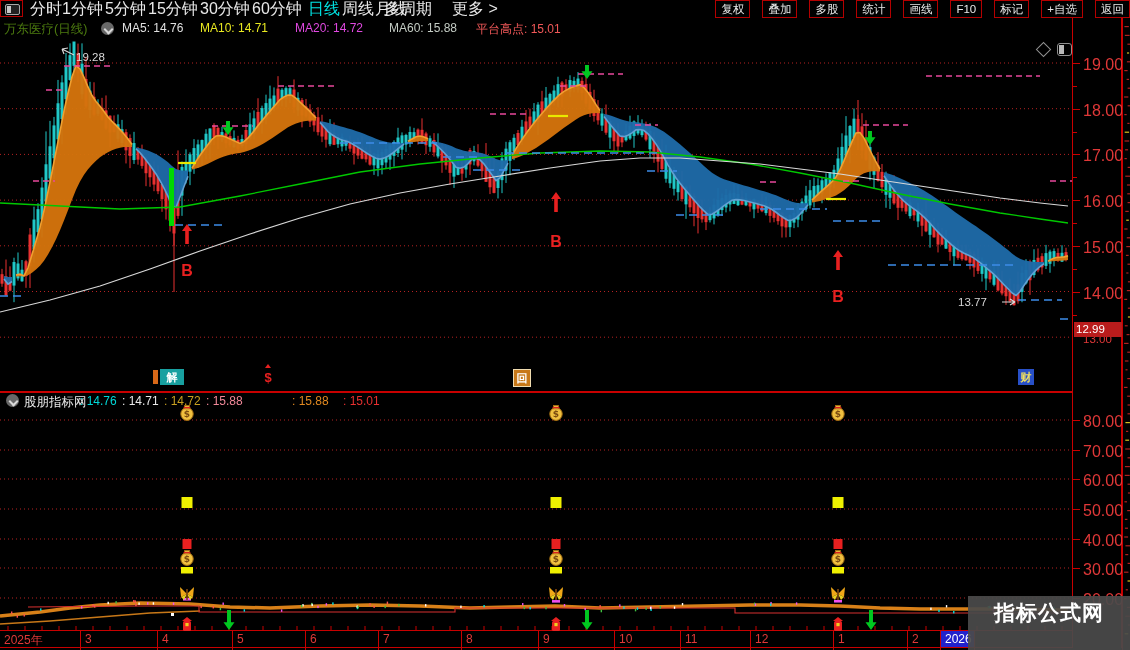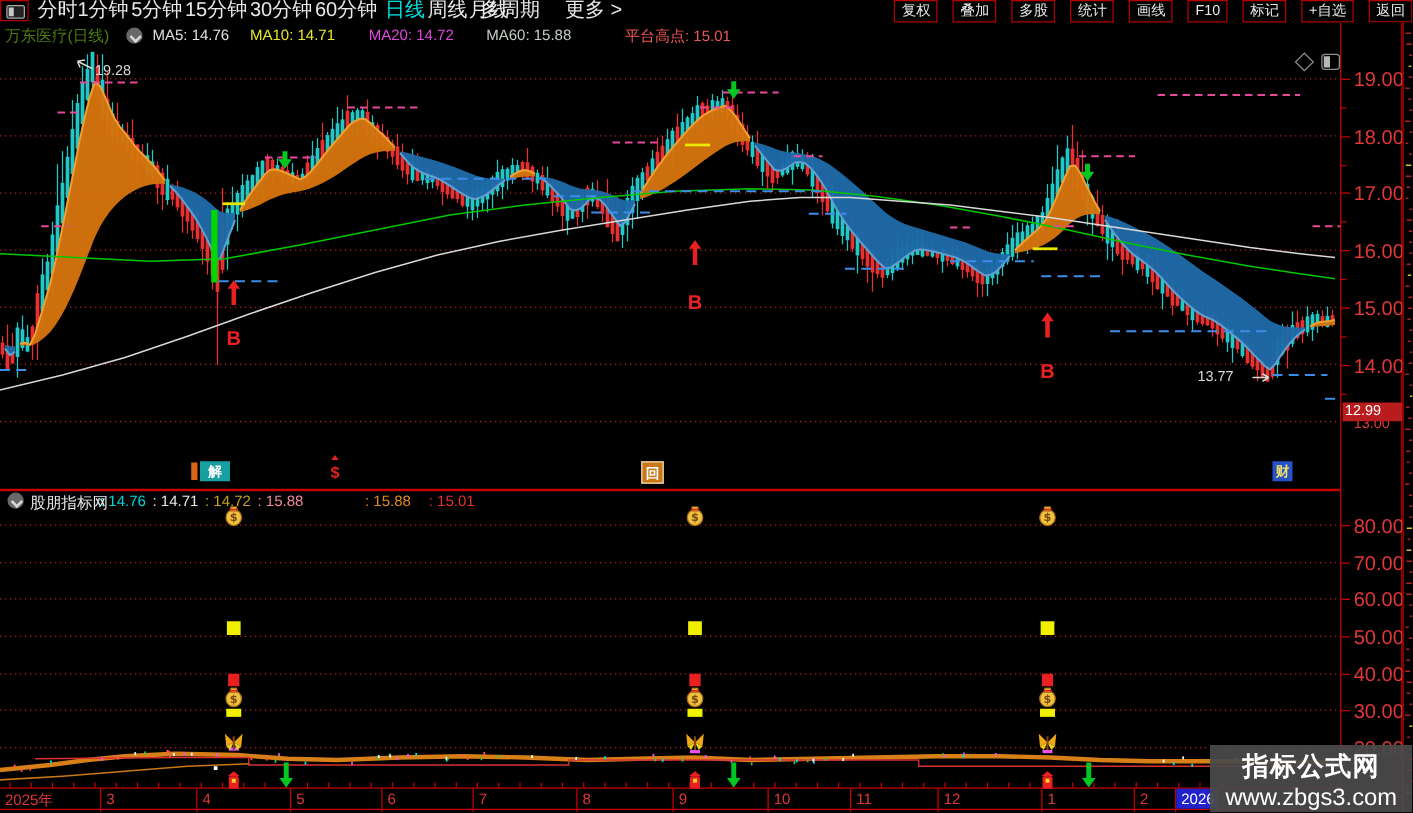--- a/index.html
+++ b/index.html
@@ -111,21 +111,21 @@
   </div>
 
   <div id="infobar">
     <span id="stock-title">万东医疗(日线)</span>
     <span id="title-chevron" class="circ-chev"></span>
     <div id="ma-list">
         <span class="ma-item" style="left: 122px; color: rgb(224, 224, 224);">MA5: 14.76</span>
         <span class="ma-item" style="left: 200px; color: rgb(232, 232, 32);">MA10: 14.71</span>
         <span class="ma-item" style="left: 295px; color: rgb(224, 72, 224);">MA20: 14.72</span>
         <span class="ma-item" style="left: 389px; color: rgb(196, 204, 196);">MA60: 15.88</span>
-        <span class="ma-item" style="left: 476px; color: rgb(240, 88, 88); margin-left: 24px;">平台高点: 15.01</span>
+        <span class="ma-item" style="left: 476px; color: rgb(240, 88, 88);">平台高点: 15.01</span>
       </div>
     <span id="diamond-icon"></span>
     <span id="split-icon"></span>
   </div>
 
   <svg id="main-svg" width="1072" height="391" viewBox="0 0 1072 391">
       <line x1="0" y1="63" x2="1072" y2="63" stroke="#b62222" stroke-width="1" stroke-dasharray="1 3"></line>
       <line x1="0" y1="108.7" x2="1072" y2="108.7" stroke="#b62222" stroke-width="1" stroke-dasharray="1 3"></line>
       <line x1="0" y1="154.4" x2="1072" y2="154.4" stroke="#b62222" stroke-width="1" stroke-dasharray="1 3"></line>
       <line x1="0" y1="200.10000000000002" x2="1072" y2="200.10000000000002" stroke="#b62222" stroke-width="1" stroke-dasharray="1 3"></line>
@@ -1177,16 +1177,15 @@
         <rect x="1.0935520593775436" y="580" width="2.3238474924933143" height="1.2" fill="#b02020"></rect>
         <rect x="3.878784348111367" y="588.8000000000001" width="4.806014603369476" height="1.2" fill="#b02020"></rect>
         <rect x="2.292514020286035" y="597.6" width="4.580267214409105" height="1.2" fill="#b02020"></rect>
         <rect x="4.808061551389983" y="606.4000000000001" width="4.7935105396773" height="1.2" fill="#b02020"></rect>
         <rect x="1.6689873375580646" y="615.2" width="3.5885251944964693" height="1.2" fill="#d8c020"></rect>
       </svg>
   </div>
 
   <div id="watermark">
     <div id="wm1">指标公式网</div>
-    <div id="wm2">www.zbgs3.com</div>
   </div>
 
 </div>
 
 </body></html>

